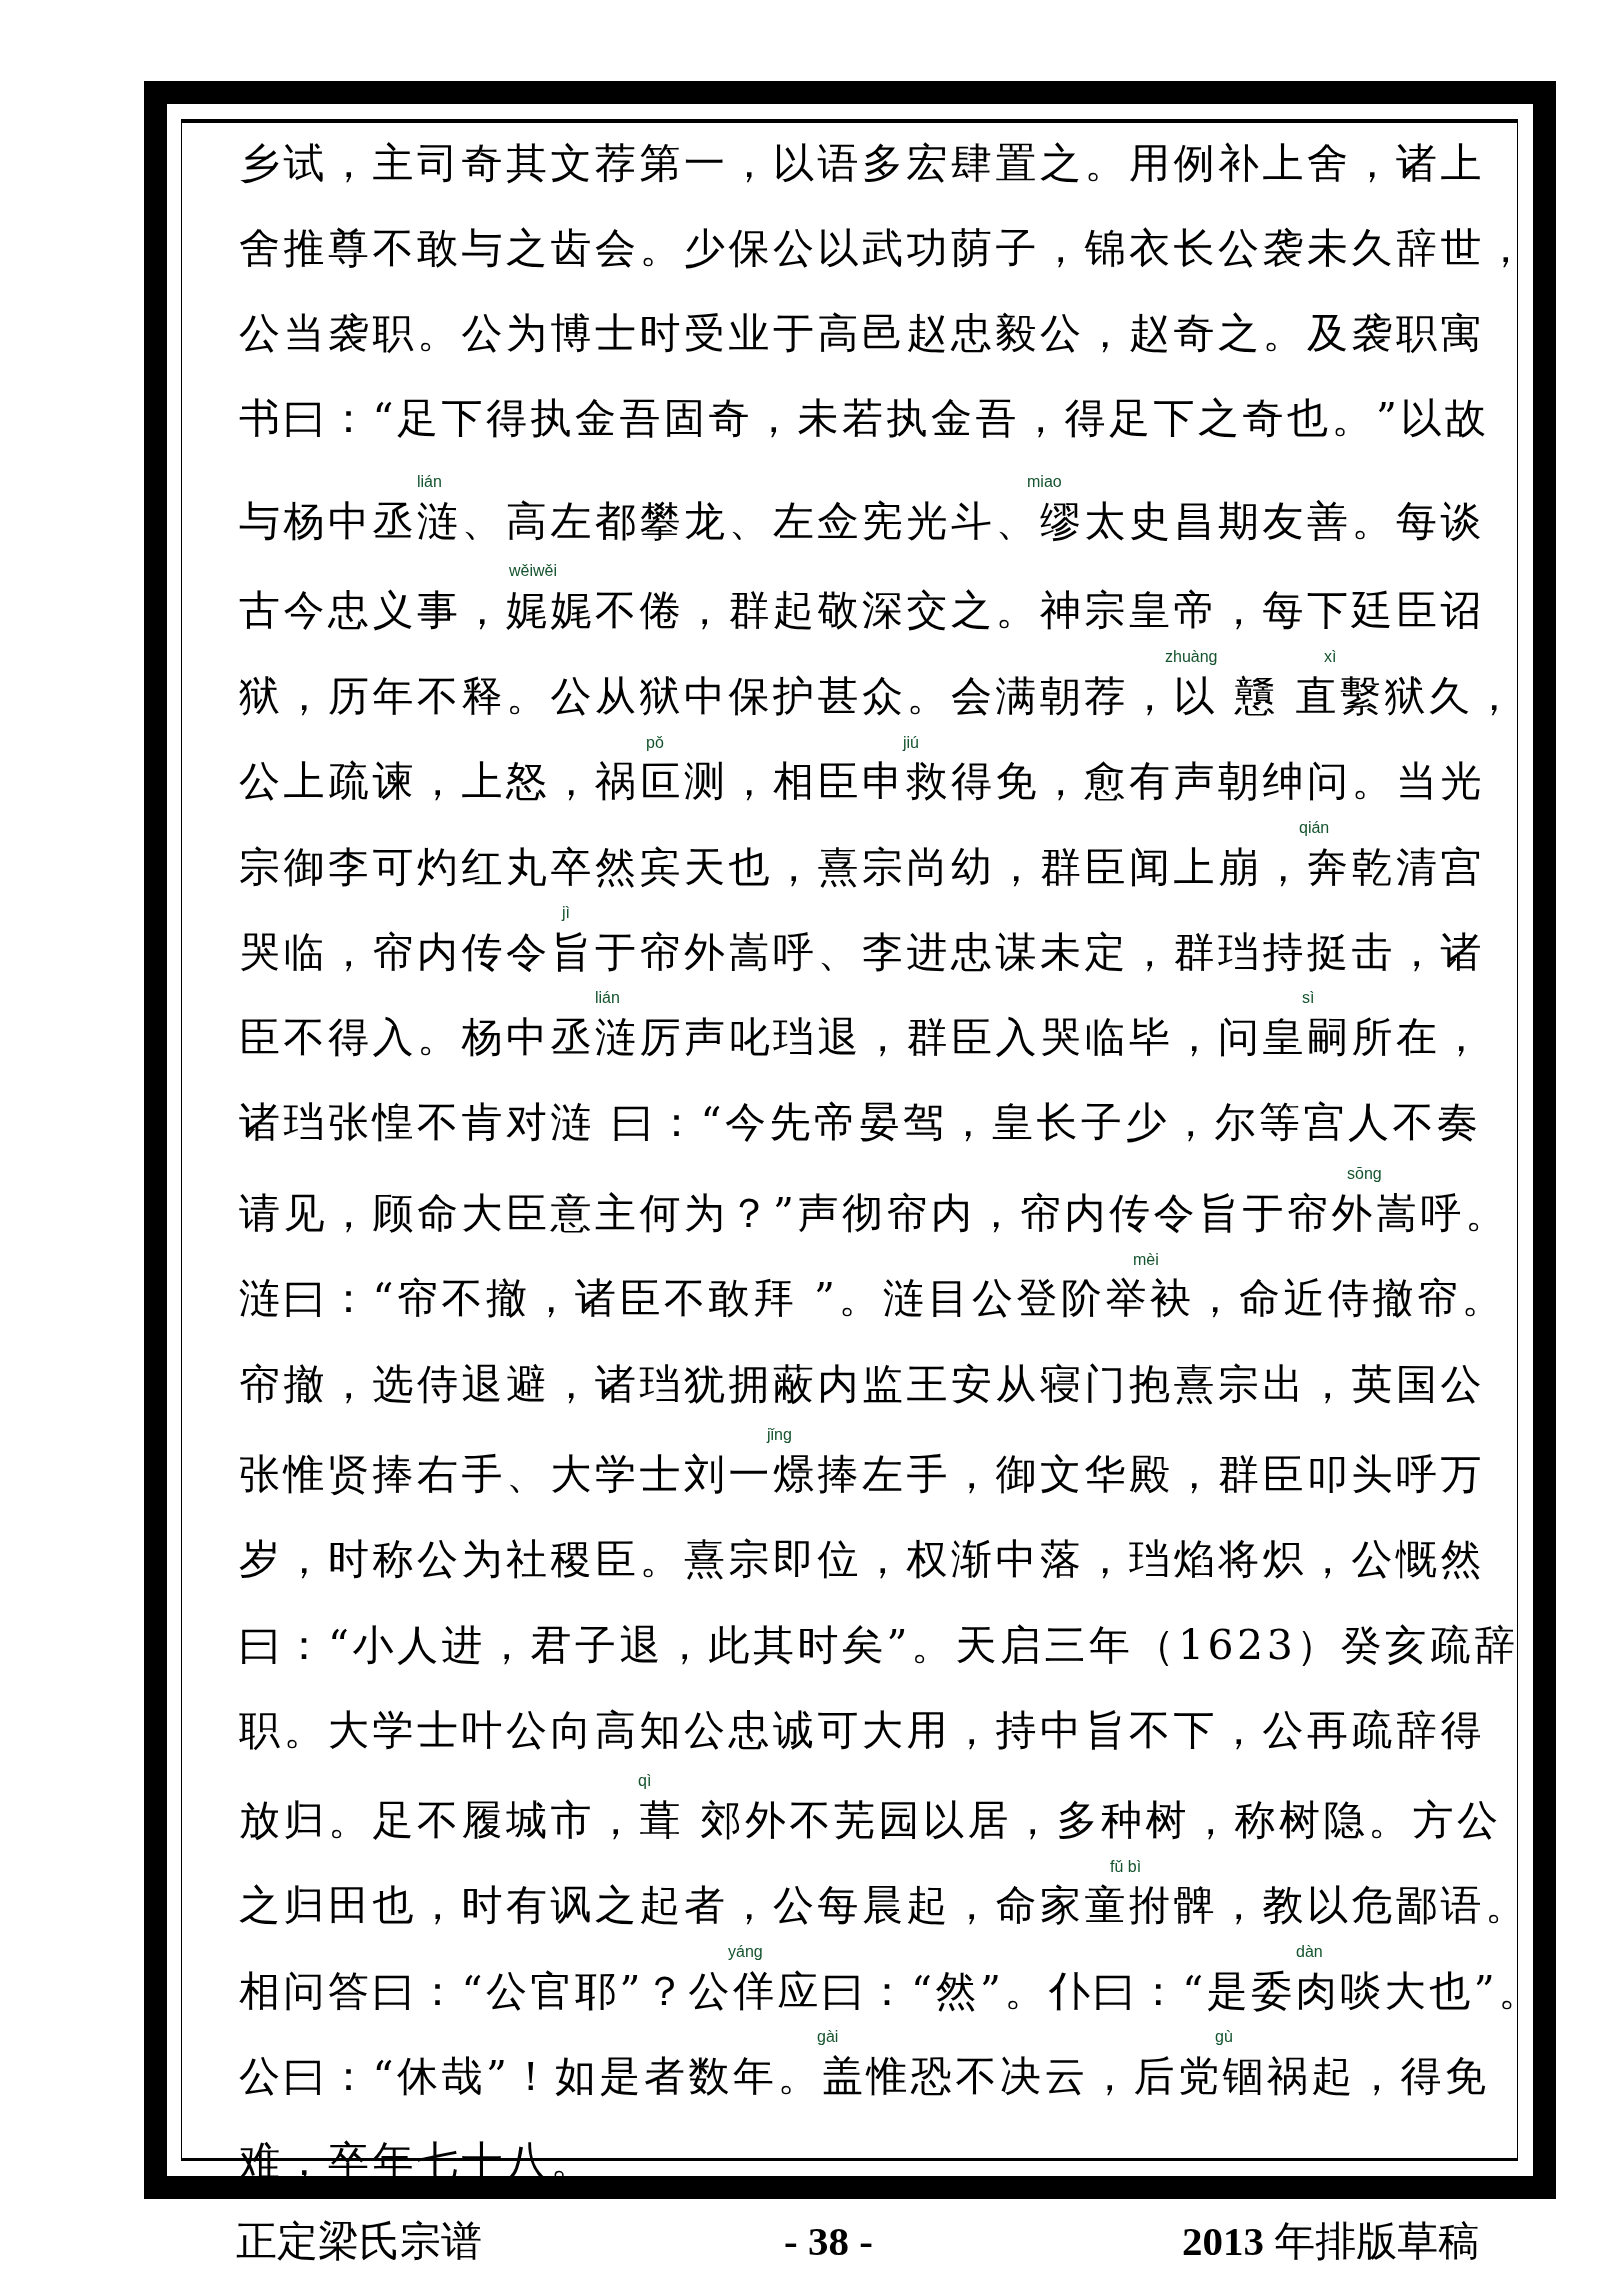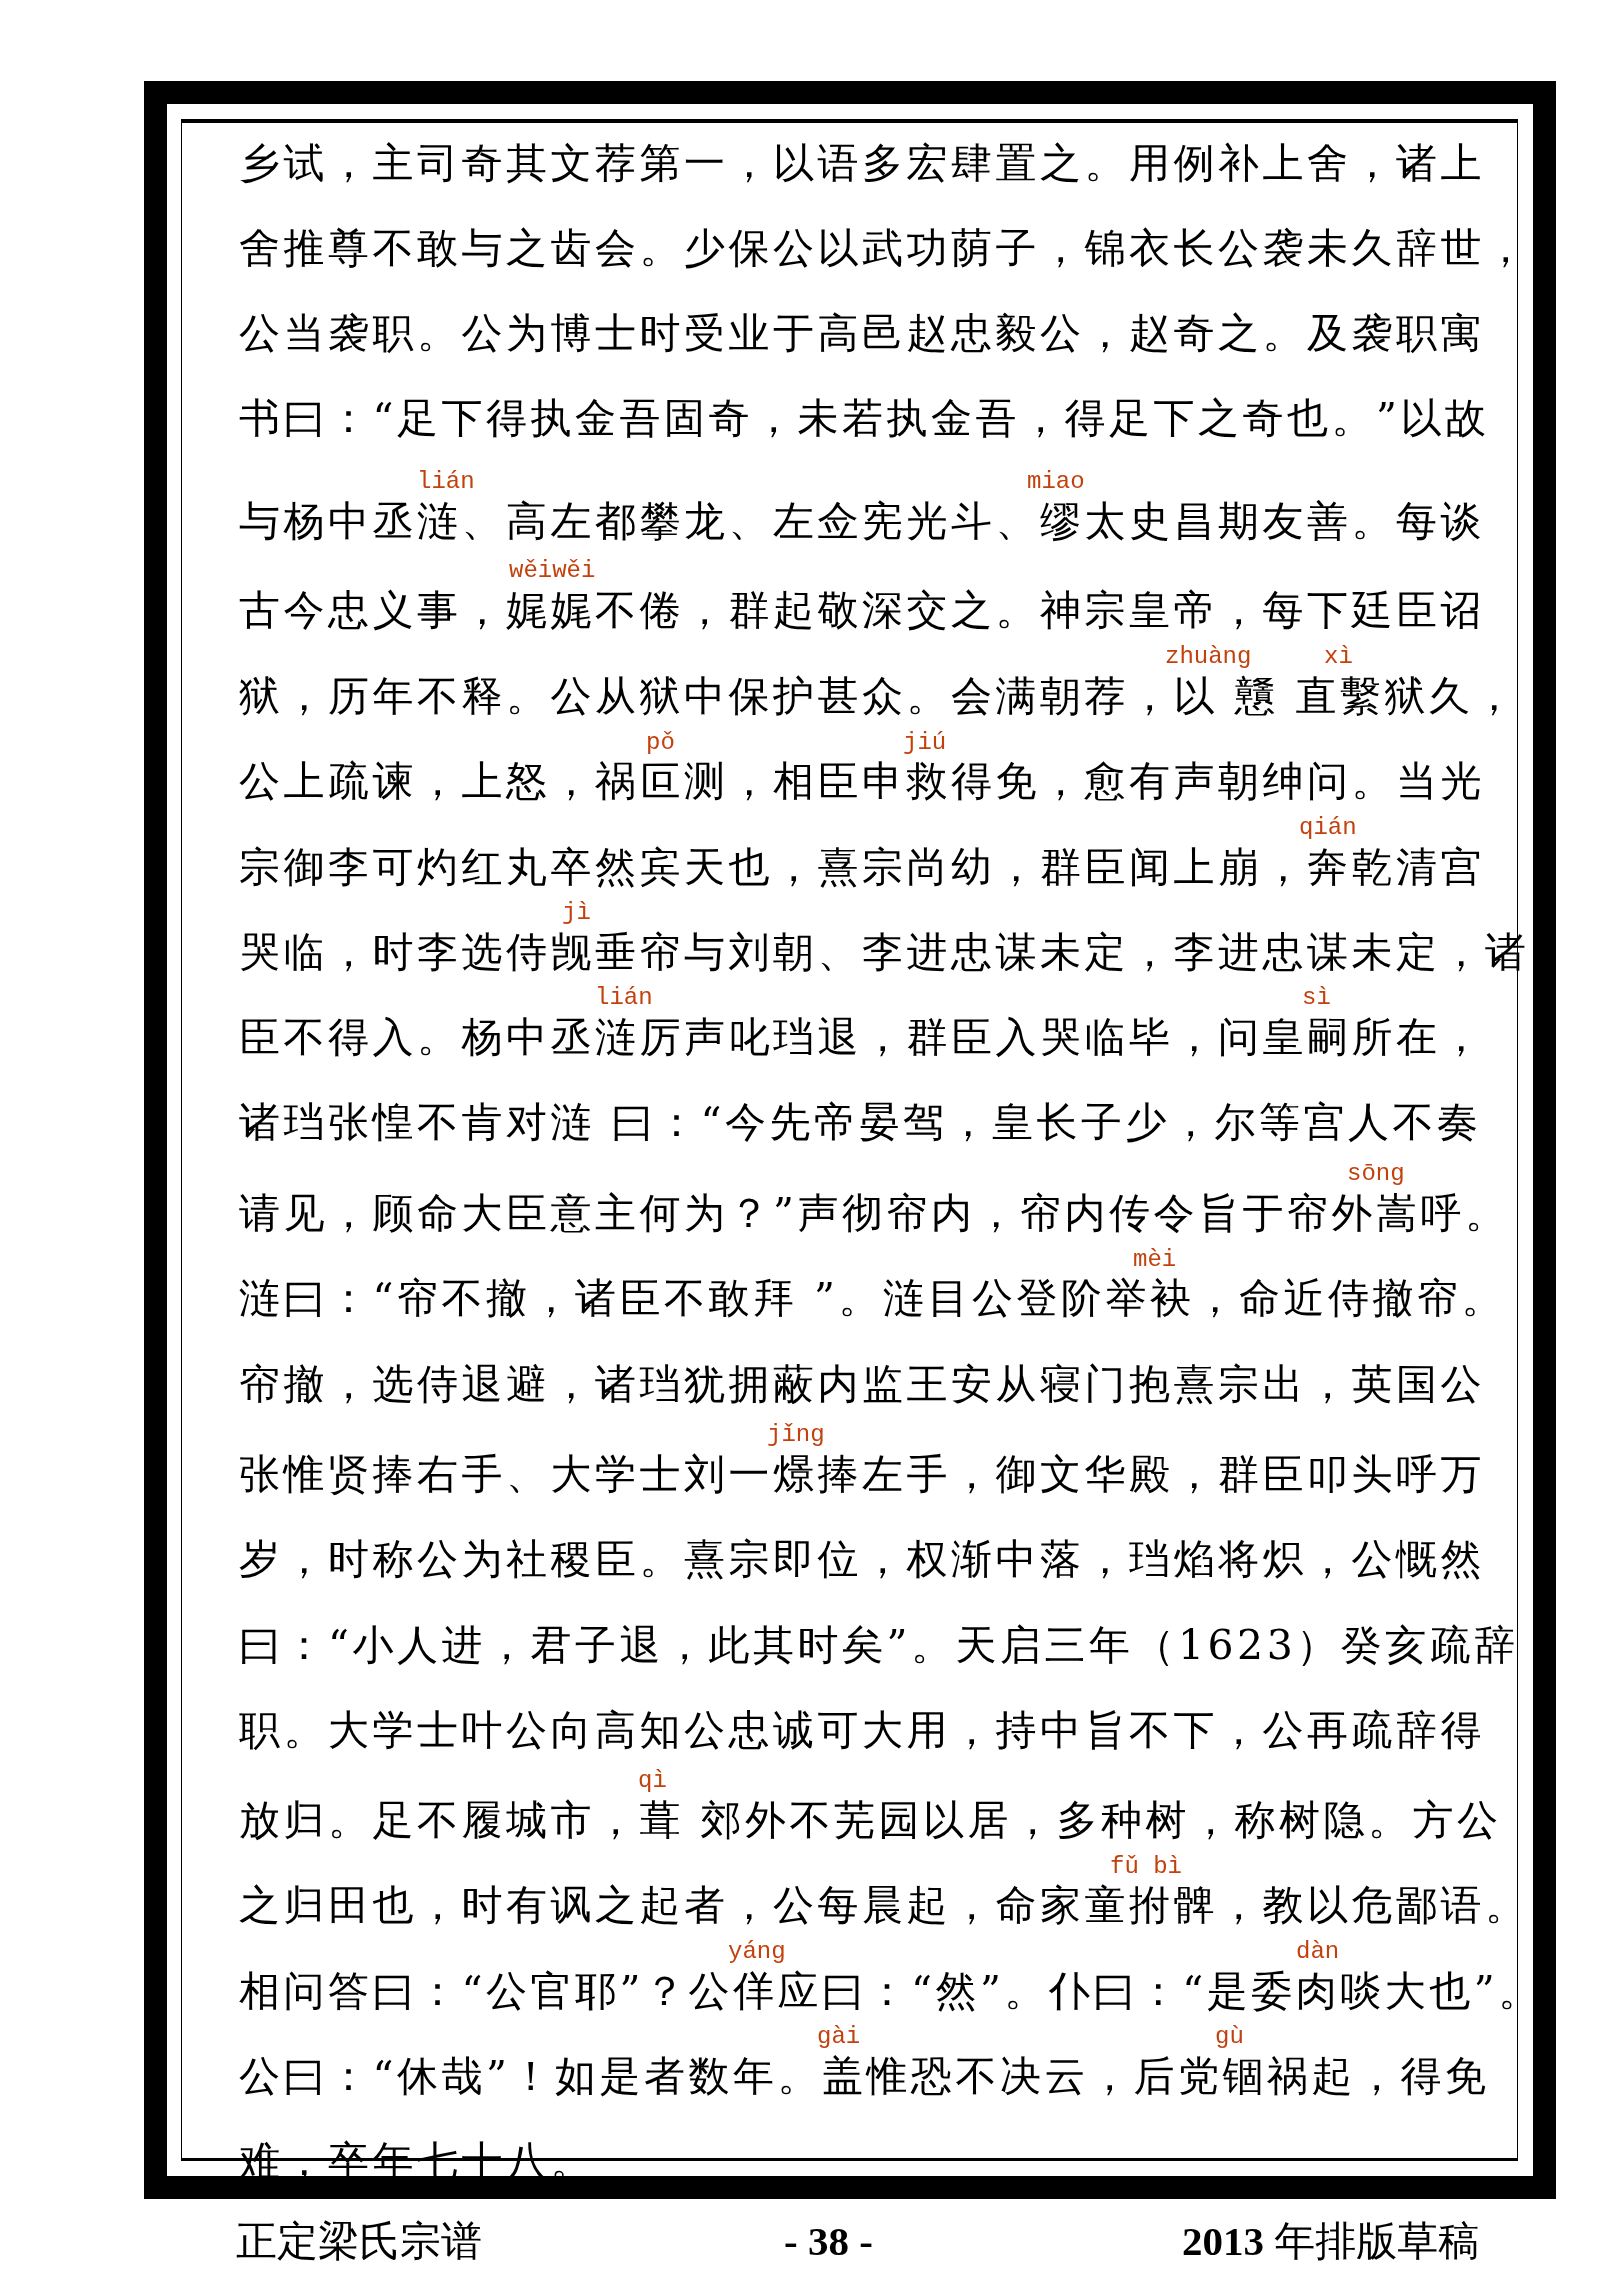--- a/index.html
+++ b/index.html
@@ -7,22 +7,22 @@
          font-family:"DejaVu Serif","Liberation Serif",serif; color:#000; }
   .frame-outer { position:absolute; left:144px; top:81px; width:1412px; height:2118px;
                  background:#000; }
   .frame-gap { position:absolute; left:23px; top:23px; right:23px; bottom:23px; background:#fff; }
   .frame-inner { position:absolute; left:37px; top:38px; width:1337px; height:2042px;
                  border:1.6px solid #000; border-top-width:4.1px; border-bottom-width:3.3px;
                  box-sizing:border-box; background:#fff; }
   .text-body { position:absolute; left:239px; top:135px; width:1260px; }
   .line { position:absolute; left:0; height:57px; white-space:nowrap;
           font-size:41px; line-height:57px; letter-spacing:3.5px; }
-  .ruby-note { position:absolute; font-family:Liberation Mono, monospace;
-               font-size:24px; line-height:23px; color:#c2410c; white-space:nowrap; }
+  .ruby-note { position:absolute; font-family:Liberation Sans, sans-serif;
+               font-size:16px; line-height:23px; color:#14532d; white-space:nowrap; }
   .footer { position:absolute; top:2213px; height:57px; font-size:41px; line-height:57px; white-space:nowrap; }
   .footer-left { left:236px; font-family:"DejaVu Serif","Liberation Serif",serif; }
   .footer-center { left:784px; font-family:"Liberation Serif","DejaVu Serif",serif; font-weight:bold; }
   .footer-right { left:1182px; font-family:"Liberation Serif","DejaVu Serif",serif; }
   .footer-right .yr { font-weight:bold; }
 </style>
 </head>
 <body>
 
 <div class="frame-outer">
@@ -48,21 +48,21 @@
   <div class="line" style="top:533px">狱，历年不释。公从狱中保护甚众。会满朝荐，以 戇  直繫狱久，</div>
 
   <div class="ruby-note" style="left:407px;top:596px">pǒ</div>
   <div class="ruby-note" style="left:664px;top:596px">jiú</div>
   <div class="line" style="top:618px">公上疏谏，上怒，祸叵测，相臣申救得免，愈有声朝绅问。当光</div>
 
   <div class="ruby-note" style="left:1060px;top:681px">qián</div>
   <div class="line" style="top:704px">宗御李可灼红丸卒然宾天也，熹宗尚幼，群臣闻上崩，奔乾清宫</div>
 
   <div class="ruby-note" style="left:323px;top:766px">jì</div>
-  <div class="line" style="top:789px">哭临，时李选侍觊垂帘与刘朝、李进忠谋未定，李进忠谋未定，诸</div>
+  <div class="line" style="top:789px">哭临，帘内传令旨于帘外嵩呼、李进忠谋未定，群珰持挺击，诸</div>
 
   <div class="ruby-note" style="left:356px;top:851px">lián</div>
   <div class="ruby-note" style="left:1063px;top:851px">sì</div>
   <div class="line" style="top:874px">臣不得入。杨中丞涟厉声叱珰退，群臣入哭临毕，问皇嗣所在，</div>
 
   <div class="line" style="top:959px">诸珰张惶不肯对涟 曰：“今先帝晏驾，皇长子少，尔等宫人不奏</div>
 
   <div class="ruby-note" style="left:1108px;top:1027px">sōng</div>
   <div class="line" style="top:1050px">请见，顾命大臣意主何为？”声彻帘内，帘内传令旨于帘外嵩呼。</div>
 

